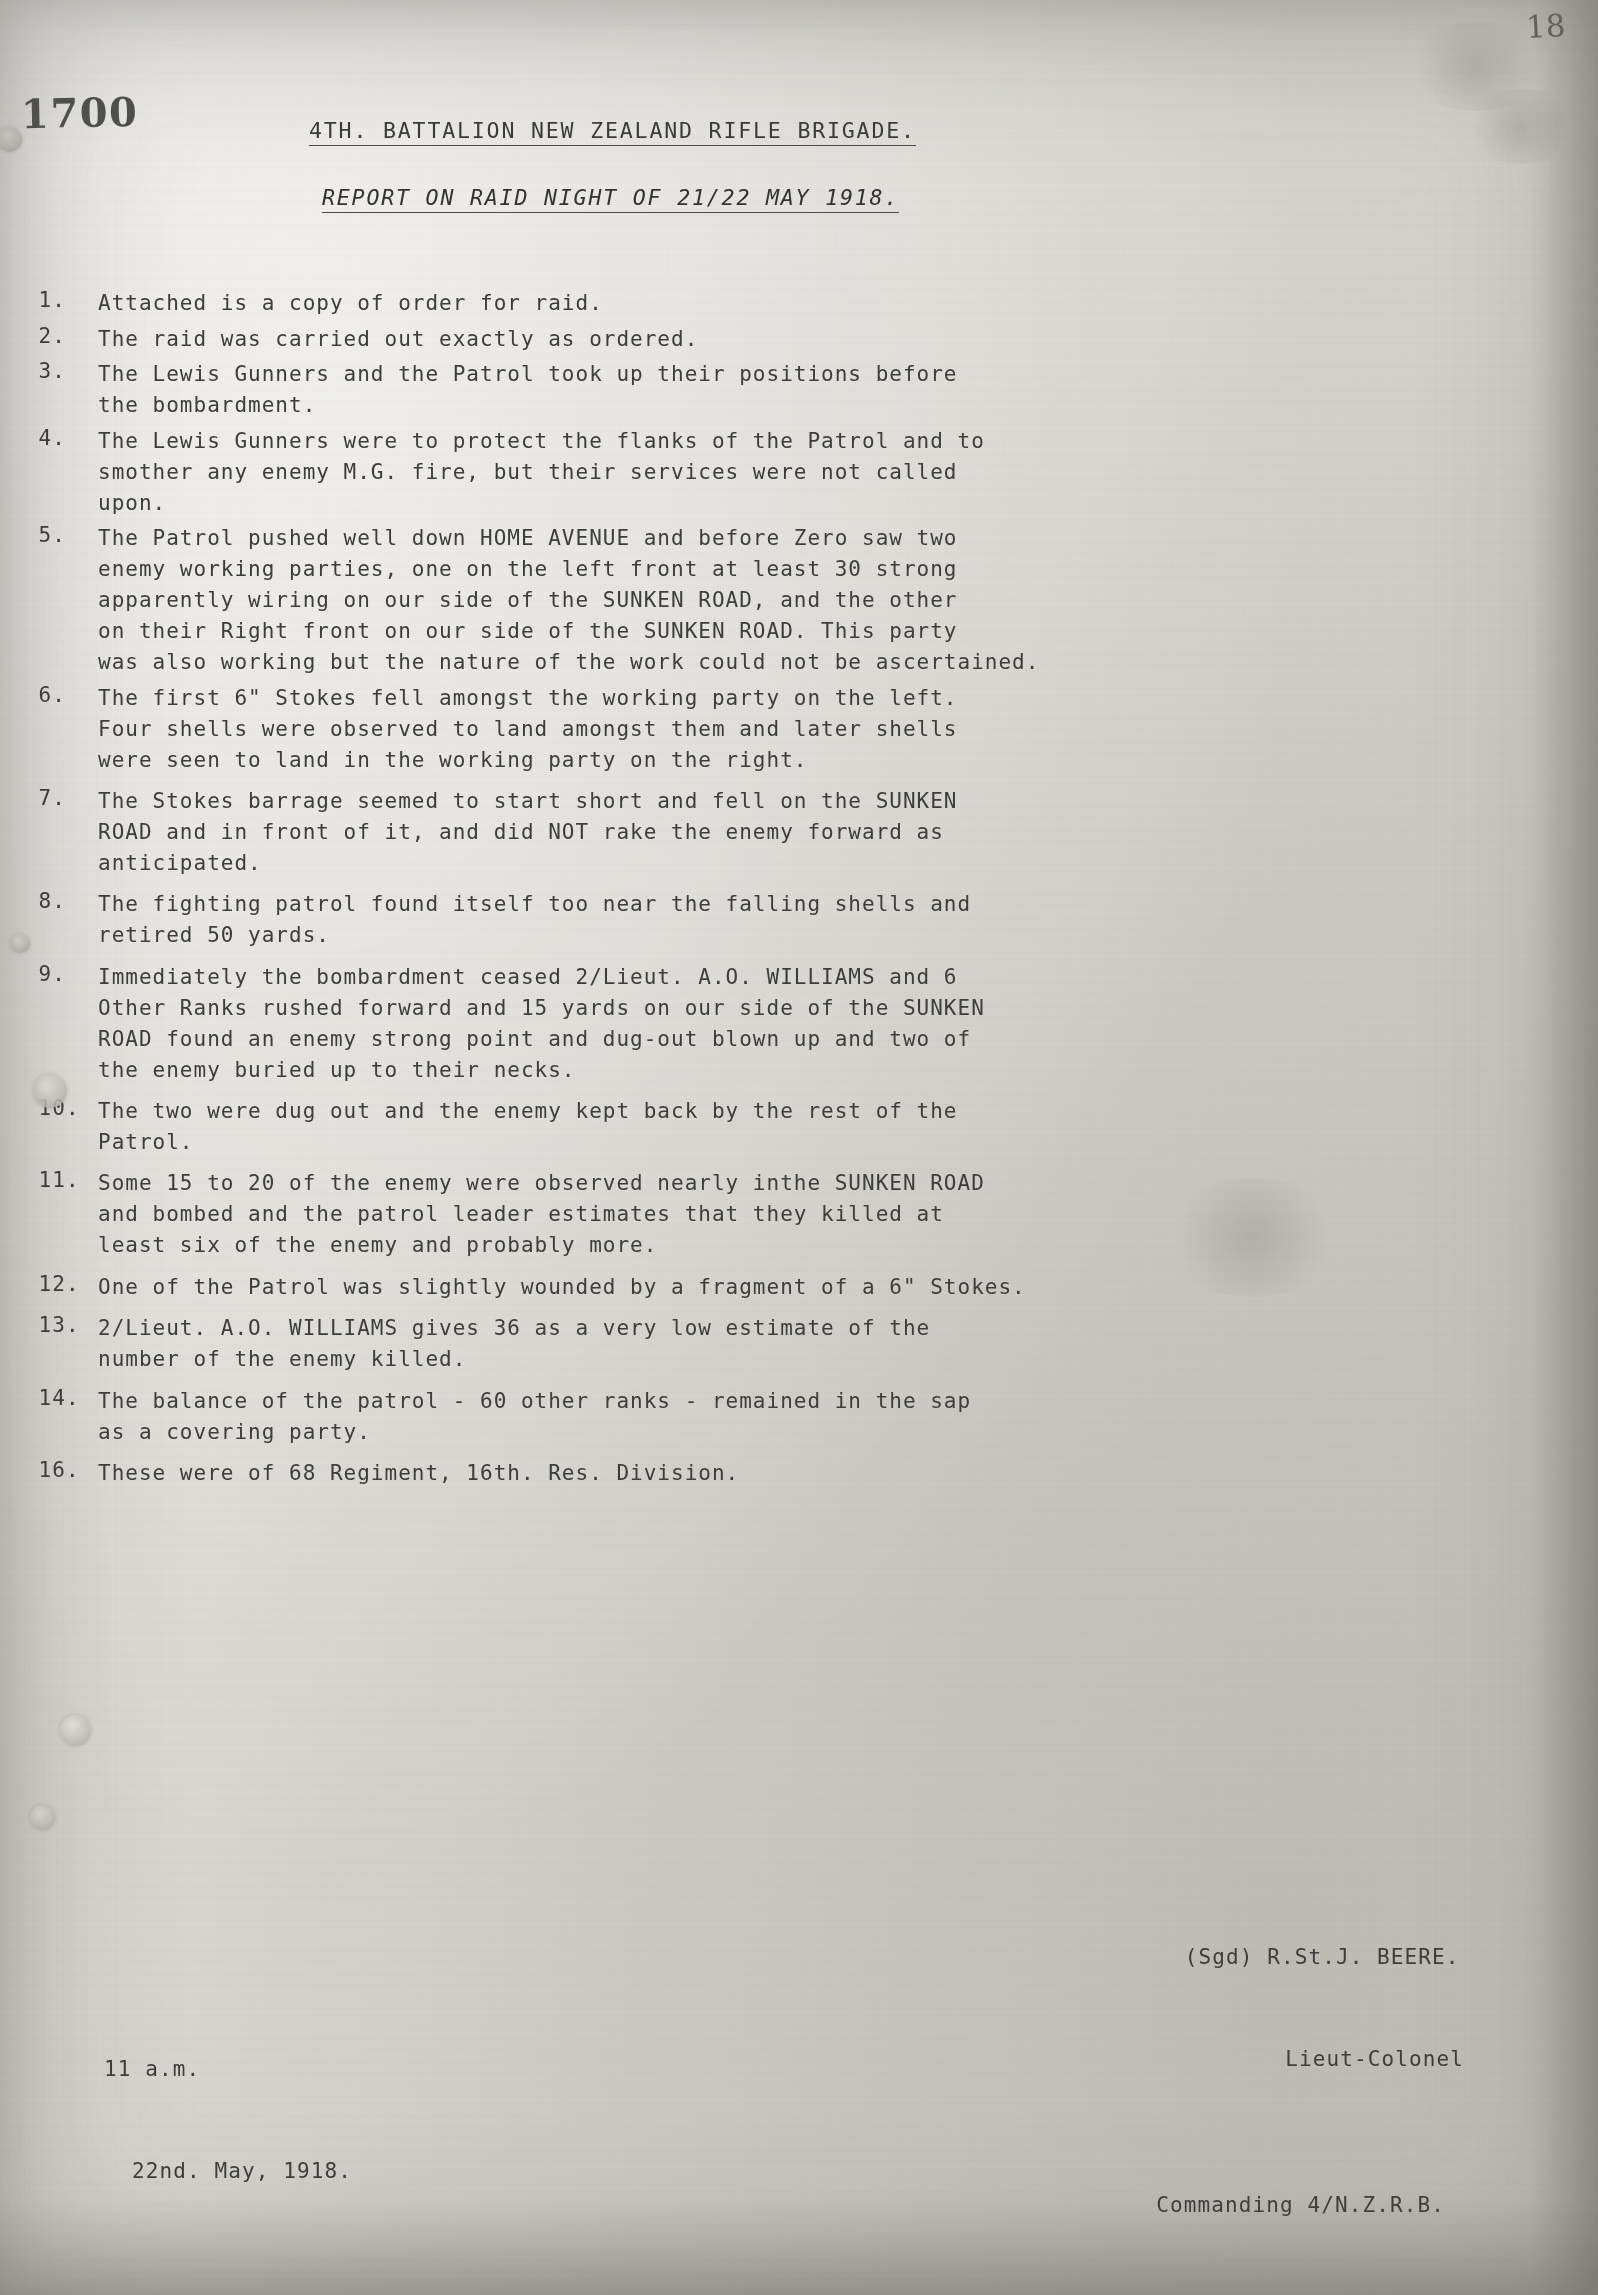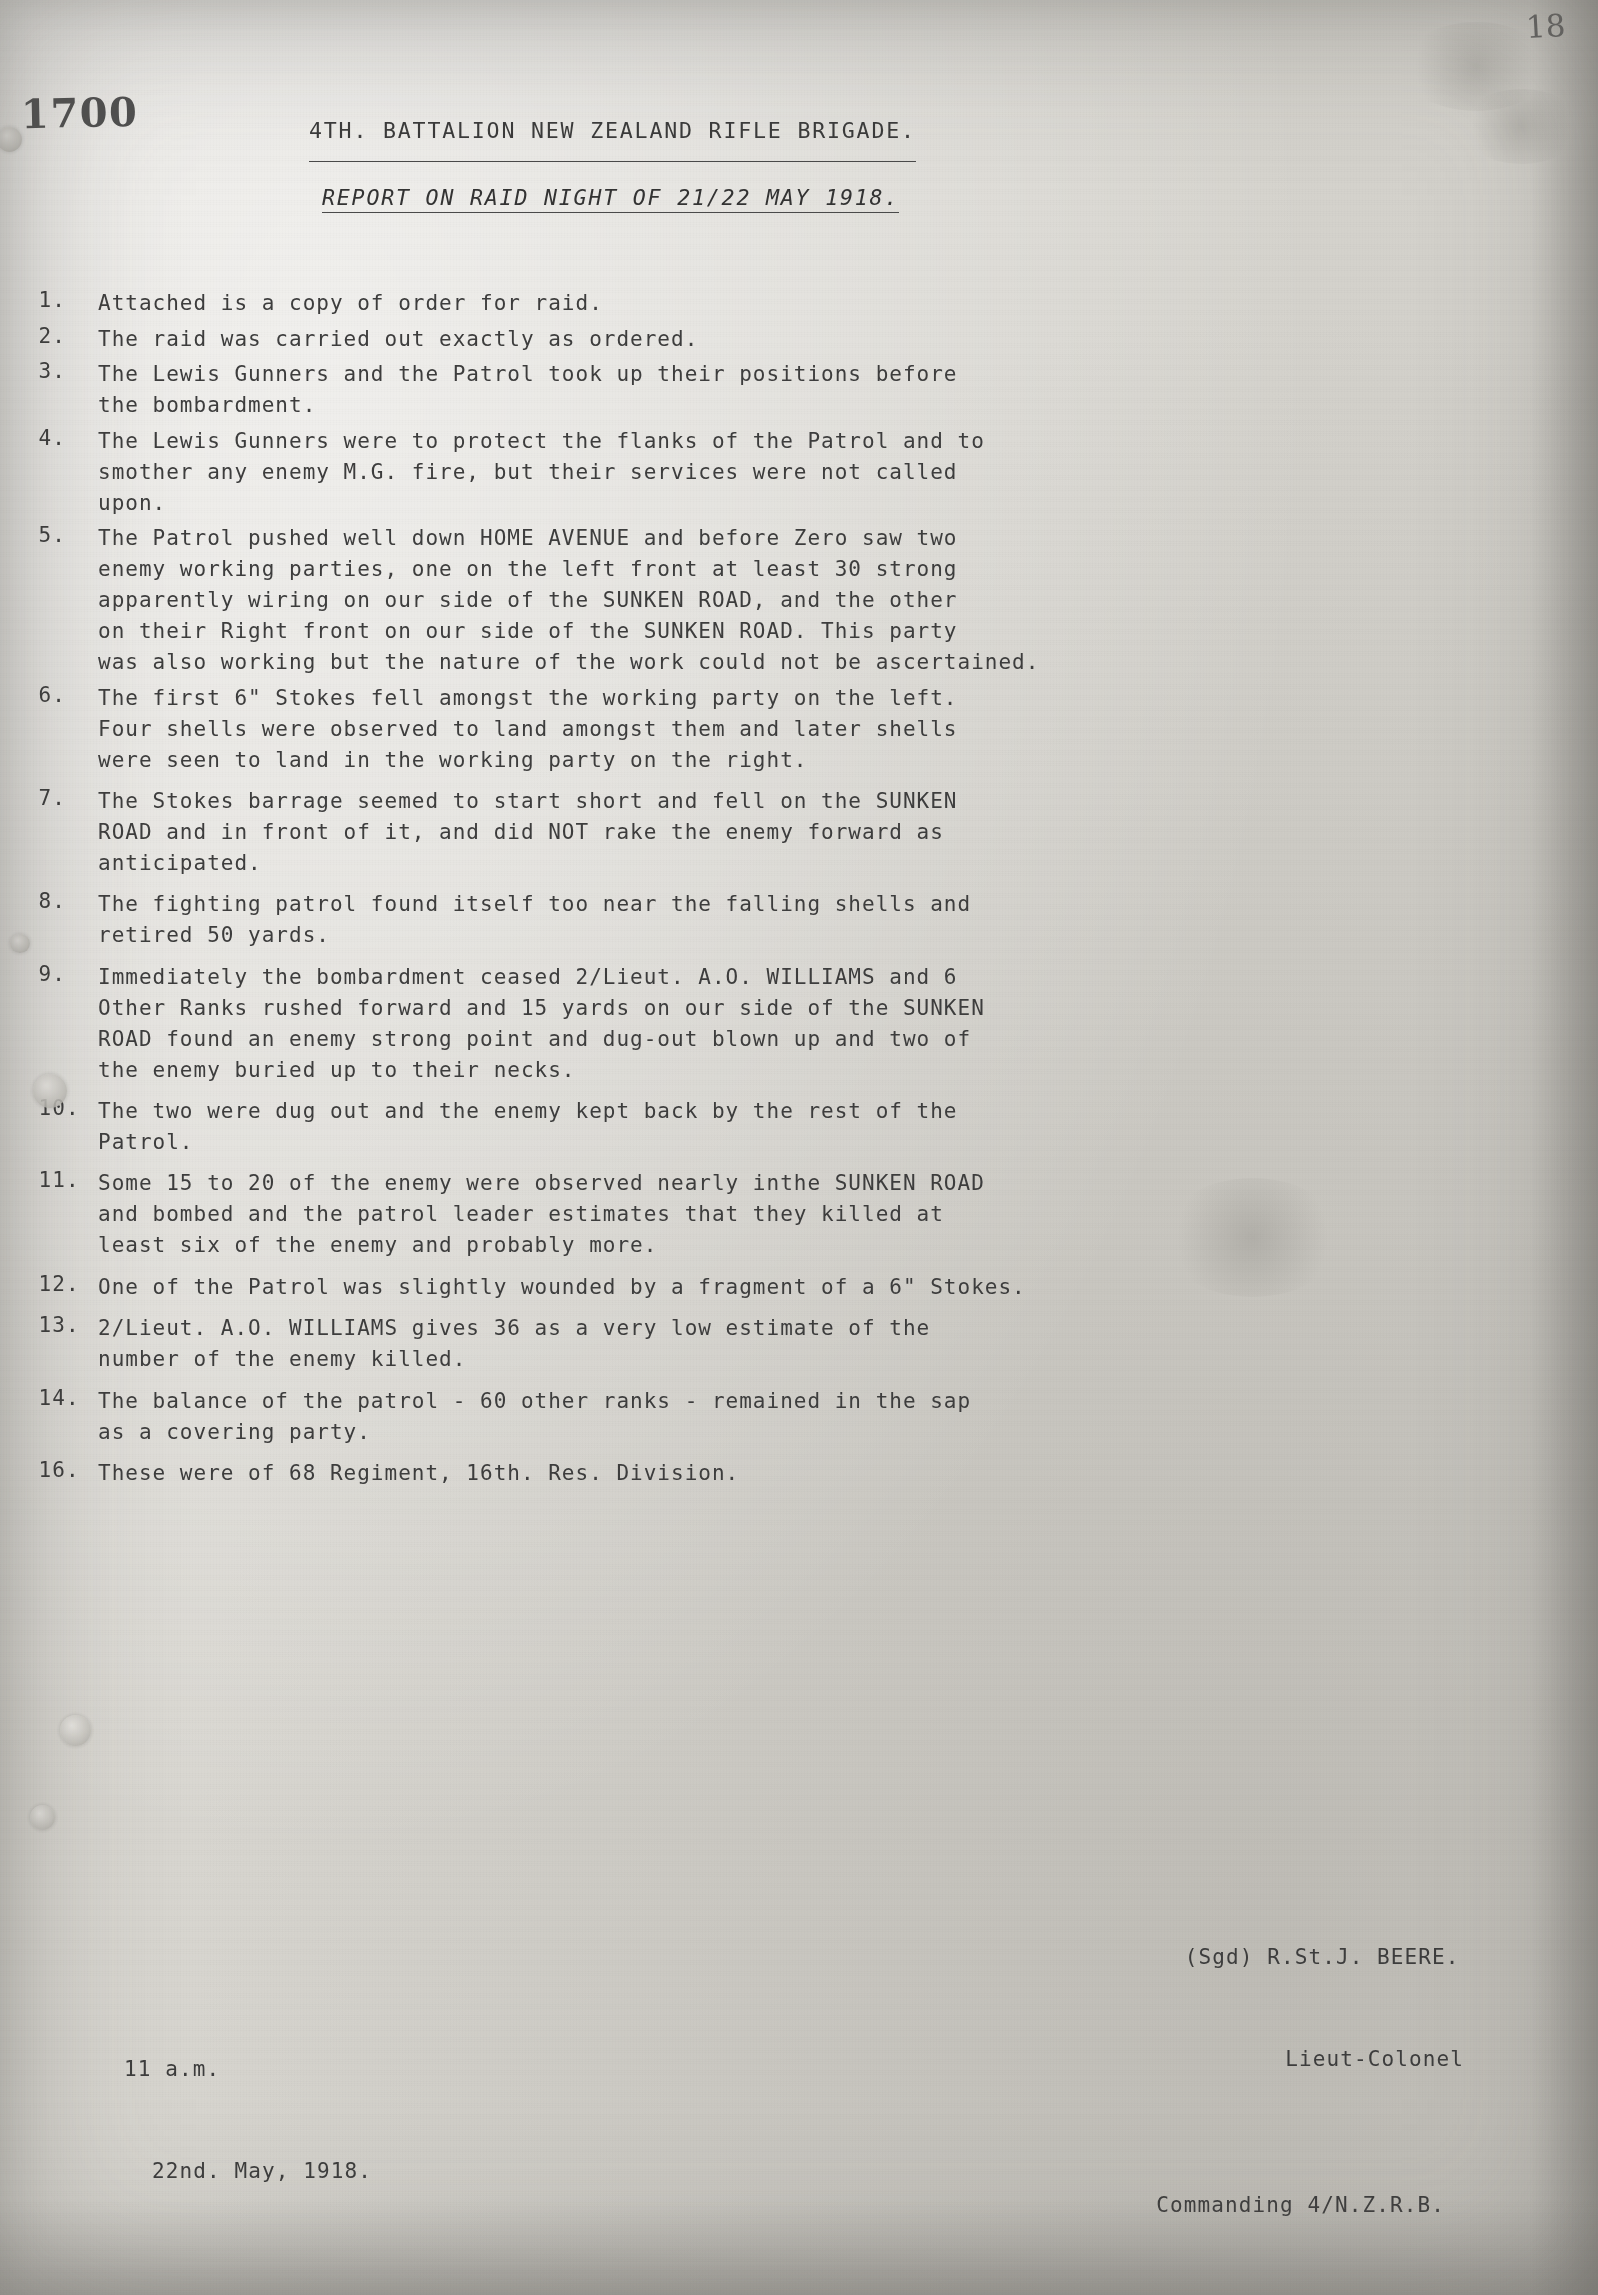--- a/index.html
+++ b/index.html
@@ -73,21 +73,21 @@
   }
 
   .doc-title {
     position: absolute;
     left: 309px;
     top: 118px;
     font-size: 21.6px;
     letter-spacing: 1.8px;
     color: #3b3b3b;
   }
-  .doc-title .u { border-bottom: 1.5px solid #4a4a4a; padding-bottom: 18px; }
+  .doc-title .u { border-bottom: 1.5px solid #4a4a4a; padding-bottom: 2px; }
 
   .doc-subtitle {
     position: absolute;
     left: 322px;
     top: 185px;
     font-size: 21.6px;
     letter-spacing: 1.8px;
     color: #333;
     font-style: italic;
   }
@@ -142,21 +142,20 @@
 
   .date-block {
     position: absolute;
     left: 104px;
     top: 1984px;
     font-size: 21px;
     line-height: 34px;
     letter-spacing: 1.1px;
     color: #3d3d3d;
     white-space: pre;
-    margin-left: 20px;
   }
   .date-line-2 { padding-left: 28px; text-align: right; }
 
   
   .hole {
     position: absolute;
     border-radius: 50%;
     background: radial-gradient(circle at 38% 34%, #f0eeea 0%, #c9c7c1 60%, #a9a7a1 100%);
     box-shadow: 0 0 4.5px rgba(0,0,0,0.18);
     opacity: 0.85;

